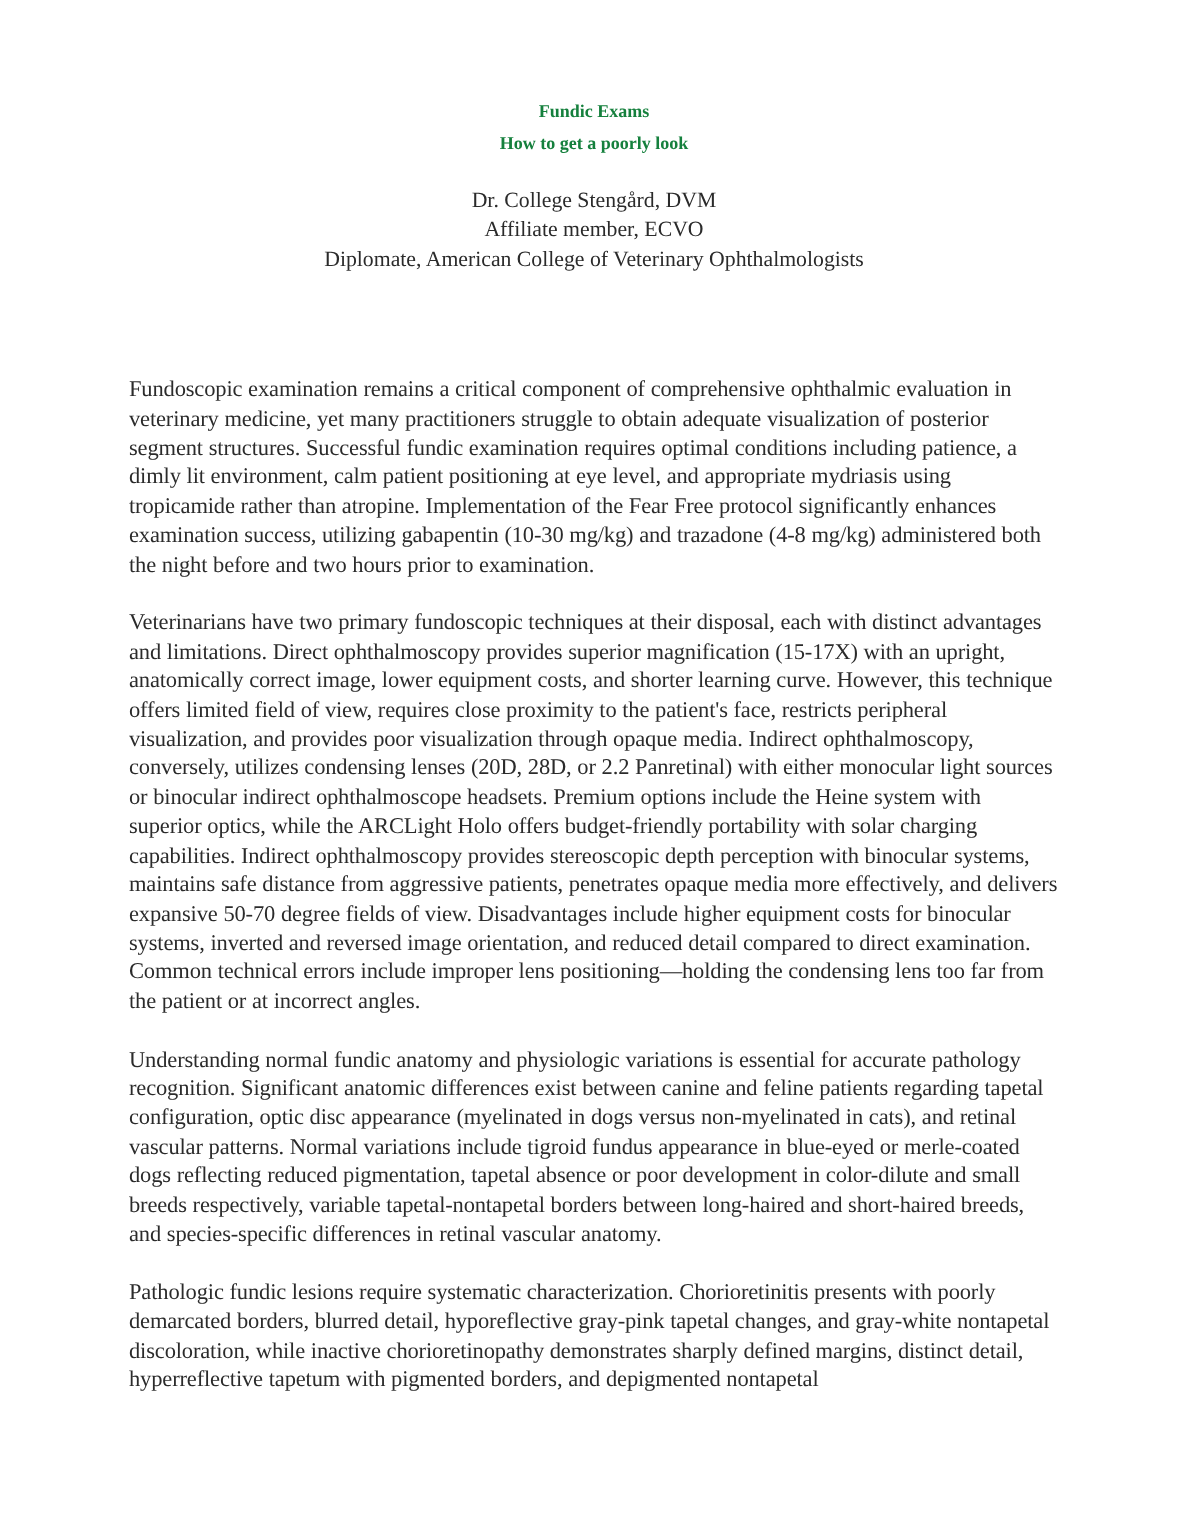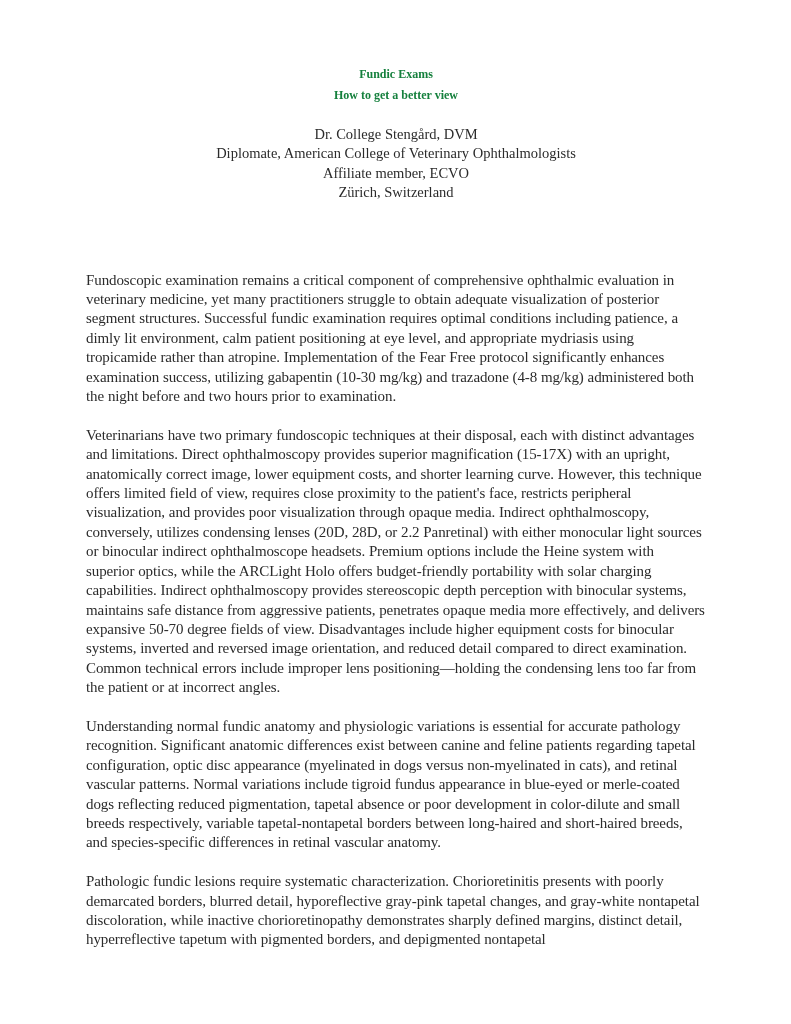--- a/index.html
+++ b/index.html
@@ -48,28 +48,27 @@
   }
 </style>
 </head>
 <body>
 
 <div class="page">
 
   <header>
     <h1 class="doc-title">
       <span>Fundic Exams</span>
-      <span>How to get a better view</span>
+      <span>How to get a poorly look</span>
     </h1>
 
     <div class="author-block">
       <div>Dr. College Stengård, DVM</div>
+      <div>Affiliate member, ECVO</div>
       <div>Diplomate, American College of Veterinary Ophthalmologists</div>
-      <div>Affiliate member, ECVO</div>
-      <div>Zürich, Switzerland</div>
     </div>
   </header>
 
   <main class="doc-body">
     <p>Fundoscopic examination remains a critical component of comprehensive ophthalmic evaluation in veterinary medicine, yet many practitioners struggle to obtain adequate visualization of posterior segment structures. Successful fundic examination requires optimal conditions including patience, a dimly lit environment, calm patient positioning at eye level, and appropriate mydriasis using tropicamide rather than atropine. Implementation of the Fear Free protocol significantly enhances examination success, utilizing gabapentin (10-30 mg/kg) and trazadone (4-8 mg/kg) administered both the night before and two hours prior to examination.</p>
     <p>Veterinarians have two primary fundoscopic techniques at their disposal, each with distinct advantages and limitations. Direct ophthalmoscopy provides superior magnification (15-17X) with an upright, anatomically correct image, lower equipment costs, and shorter learning curve. However, this technique offers limited field of view, requires close proximity to the patient's face, restricts peripheral visualization, and provides poor visualization through opaque media. Indirect ophthalmoscopy, conversely, utilizes condensing lenses (20D, 28D, or 2.2 Panretinal) with either monocular light sources or binocular indirect ophthalmoscope headsets. Premium options include the Heine system with superior optics, while the ARCLight Holo offers budget-friendly portability with solar charging capabilities. Indirect ophthalmoscopy provides stereoscopic depth perception with binocular systems, maintains safe distance from aggressive patients, penetrates opaque media more effectively, and delivers expansive 50-70 degree fields of view. Disadvantages include higher equipment costs for binocular systems, inverted and reversed image orientation, and reduced detail compared to direct examination. Common technical errors include improper lens positioning—holding the condensing lens too far from the patient or at incorrect angles.</p>
     <p>Understanding normal fundic anatomy and physiologic variations is essential for accurate pathology recognition. Significant anatomic differences exist between canine and feline patients regarding tapetal configuration, optic disc appearance (myelinated in dogs versus non-myelinated in cats), and retinal vascular patterns. Normal variations include tigroid fundus appearance in blue-eyed or merle-coated dogs reflecting reduced pigmentation, tapetal absence or poor development in color-dilute and small breeds respectively, variable tapetal-nontapetal borders between long-haired and short-haired breeds, and species-specific differences in retinal vascular anatomy.</p>
     <p>Pathologic fundic lesions require systematic characterization. Chorioretinitis presents with poorly demarcated borders, blurred detail, hyporeflective gray-pink tapetal changes, and gray-white nontapetal discoloration, while inactive chorioretinopathy demonstrates sharply defined margins, distinct detail, hyperreflective tapetum with pigmented borders, and depigmented nontapetal</p>
   </main>
 

